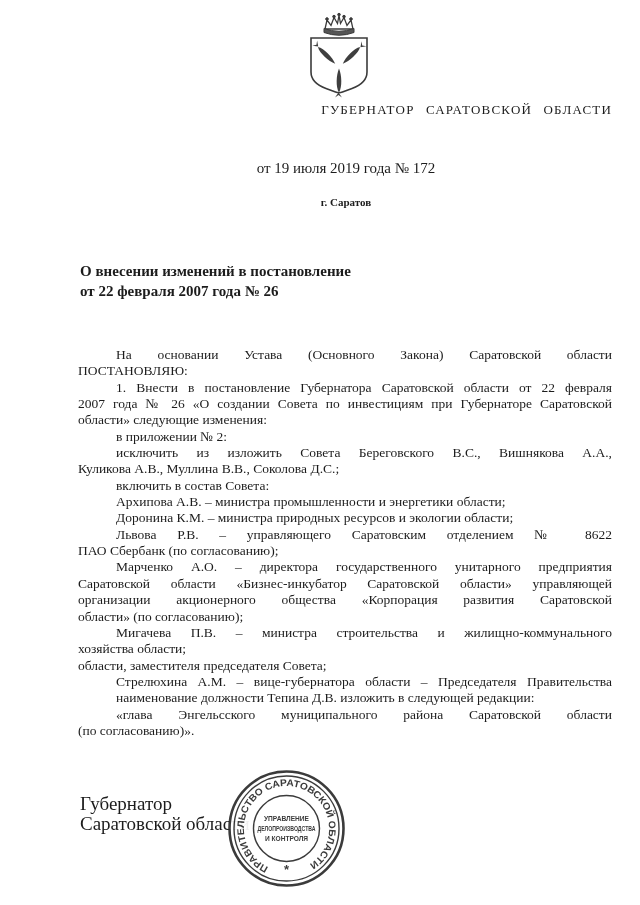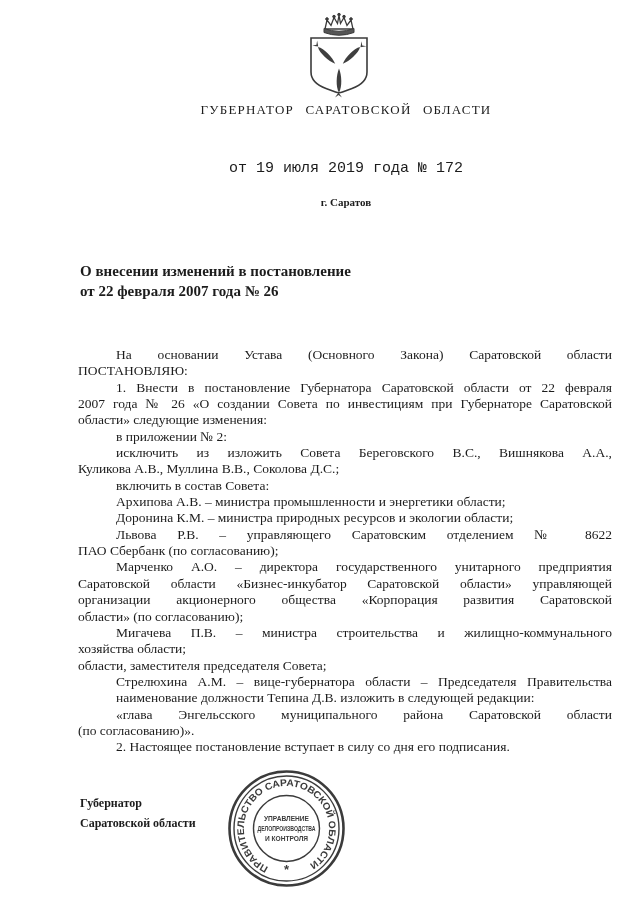--- a/index.html
+++ b/index.html
@@ -9,33 +9,33 @@
     background:#ffffff;
     color:#1c1c1c;
     font-family:"Liberation Serif","DejaVu Serif",serif;
     overflow:hidden;
   }
   .abs{position:absolute;}
   .centered{left:80px;width:532px;text-align:center;}
 
   .arms{left:304px;top:12px;width:70px;height:86px;}
 
-  .org-name{top:102px;font-size:13px;letter-spacing:1.2px;word-spacing:7px;}
+  .org-name{top:102px;font-size:13px;letter-spacing:1.2px;word-spacing:7px;text-align:right;}
   .doc-type{top:125px;font-size:17px;font-weight:bold;letter-spacing:6px;text-indent:6px;}
-  .date-line{top:160px;font-size:15px;font-family:Liberation Mono, monospace;}
+  .date-line{top:160px;font-size:15px;}
   .city{top:196px;font-size:11px;font-weight:bold;}
 
   .doc-title{top:262px;left:80px;width:532px;font-size:15px;font-weight:bold;line-height:19.6px;}
 
   .doc-body{top:347px;left:78px;width:534px;font-size:13.5px;line-height:16.35px;}
   .bline{text-align:justify;text-align-last:justify;}
   .bline.first{text-indent:38px;}
   .bline.last{text-align-last:left;}
 
-  .sig-post{top:794px;left:80px;width:260px;font-size:12px;font-weight:bold;line-height:19.5px;}
+  .sig-post{top:794px;left:80px;width:260px;font-size:19px;font-weight:normal;line-height:19.5px;}
   .sig-name{top:819px;left:80px;width:532px;text-align:right;font-size:14.5px;font-weight:bold;}
 
   .stamp{left:226px;top:768px;width:121px;height:121px;}
   .stamp svg{opacity:0.93;}
 </style>
 </head>
 <body>
 
 <div id="page">
 
@@ -89,21 +89,20 @@
       <div class="bline">Саратовской области «Бизнес-инкубатор Саратовской области» управляющей</div>
       <div class="bline">организации акционерного общества «Корпорация развития Саратовской</div>
       <div class="bline last">области» (по согласованию);</div>
       <div class="bline first">Мигачева П.В. – министра строительства и жилищно-коммунального</div>
       <div class="bline last">хозяйства области;</div>
       <div class="bline last">области, заместителя председателя Совета;</div>
       <div class="bline first">Стрелюхина А.М. – вице-губернатора области – Председателя Правительства</div>
       <div class="bline first last">наименование должности Тепина Д.В. изложить в следующей редакции:</div>
       <div class="bline first">«глава Энгельсского муниципального района Саратовской области</div>
       <div class="bline last">(по согласованию)».</div>
-      <div class="bline first last">2. Настоящее постановление вступает в силу со дня его подписания.</div>
     </div>
 
   <div class="abs sig-post">
     <div>Губернатор</div>
     <div>Саратовской области</div>
   </div>
 
   <div class="abs stamp">
     <svg width="121" height="121" viewBox="0 0 121 121" xmlns="http://www.w3.org/2000/svg">
       <circle cx="60.5" cy="60.5" r="57" fill="#ffffff" stroke="#2d2d2d" stroke-width="2.6"></circle>

